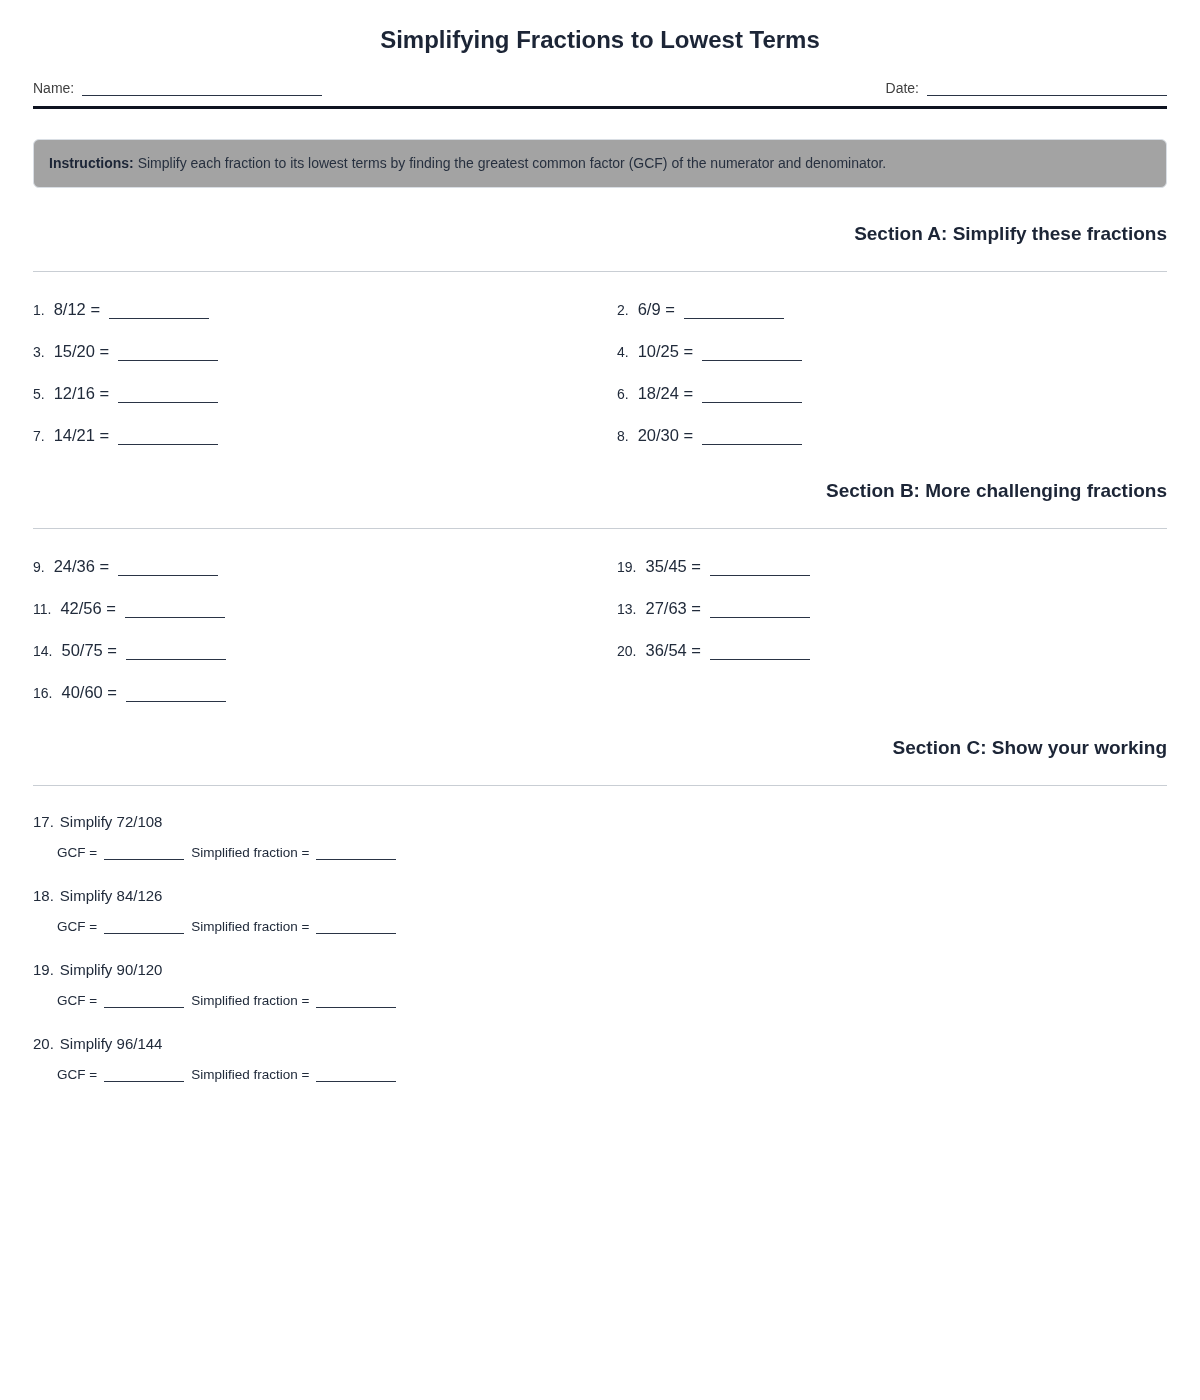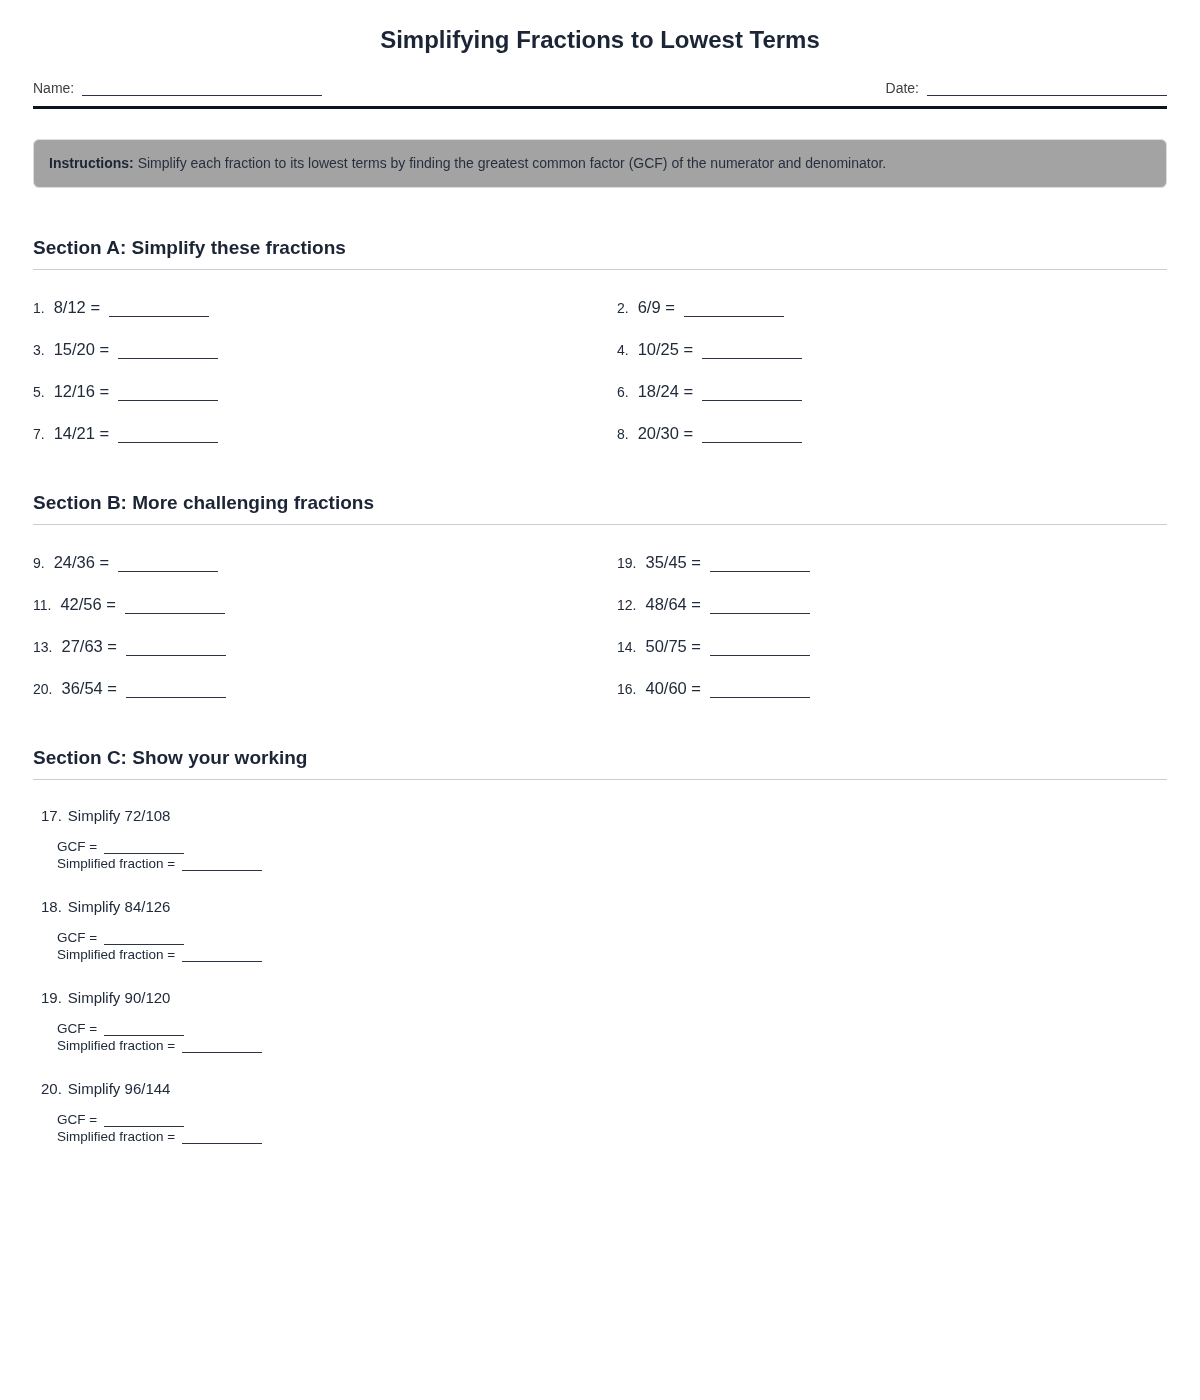--- a/index.html
+++ b/index.html
@@ -47,26 +47,27 @@
     border: 1px solid #d9dee4;
     border-radius: 6px;
     padding: 14px 15px;
     font-size: 14px;
     line-height: 1.35;
     color: #27303f;
   }
   .instructions .bold { font-weight: bold; color: #1c2536; }
 
   .section-heading {
-    margin-top: 49px;
+    margin-top: 35px;
     font-size: 19px;
     font-weight: bold;
     color: #1c2536;
-    padding-bottom: 10px;
+    padding-bottom: 26px;
     border-bottom: 1px solid #c9ced4;
+    text-align: right;
   }
 
   .problem-grid {
     display: grid;
     grid-template-columns: 1fr 1fr;
     row-gap: 17px;
     margin-top: 22px;
   }
   .problem {
     display: flex;
@@ -79,25 +80,27 @@
   .pexpr { font-size: 16.5px; }
   .blank {
     display: inline-block;
     width: 100px;
     height: 13px;
     border-bottom: 1.6px solid #2a3445;
   }
   .blank.small { width: 80px; }
 
   .work-item { margin-top: 27px; }
-  .work-title { font-size: 15px; display: flex; gap: 6px; margin-left: 8px; }
+  .work-title { font-size: 15px; display: flex; gap: 6px; }
   .work-lines {
     margin: 13px 0 0 24px;
     display: flex;
-    flex-direction: column;
+    flex-direction: row;
+    gap: 7px;
+    align-items: center;
   }
   .work-line {
     display: flex;
     align-items: flex-end;
     gap: 7px;
     font-size: 13.5px;
     height: 17px;
   }
 </style>
 </head>
@@ -178,25 +181,20 @@
       <span class="pnum">19.</span>
       <span class="pexpr">35/45 =</span>
       <span class="blank"></span>
     </div>
     <div class="problem">
       <span class="pnum">11.</span>
       <span class="pexpr">42/56 =</span>
       <span class="blank"></span>
     </div>
     <div class="problem">
-      <span class="pnum">12.</span>
-      <span class="pexpr">48/64 =</span>
-      <span class="blank"></span>
-    </div>
-    <div class="problem">
       <span class="pnum">13.</span>
       <span class="pexpr">27/63 =</span>
       <span class="blank"></span>
     </div>
     <div class="problem">
       <span class="pnum">14.</span>
       <span class="pexpr">50/75 =</span>
       <span class="blank"></span>
     </div>
     <div class="problem">

